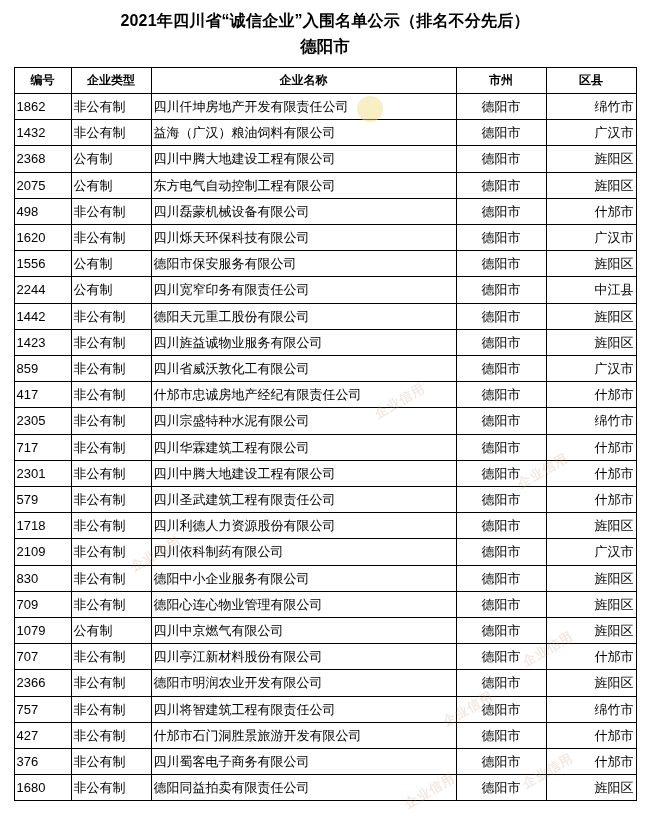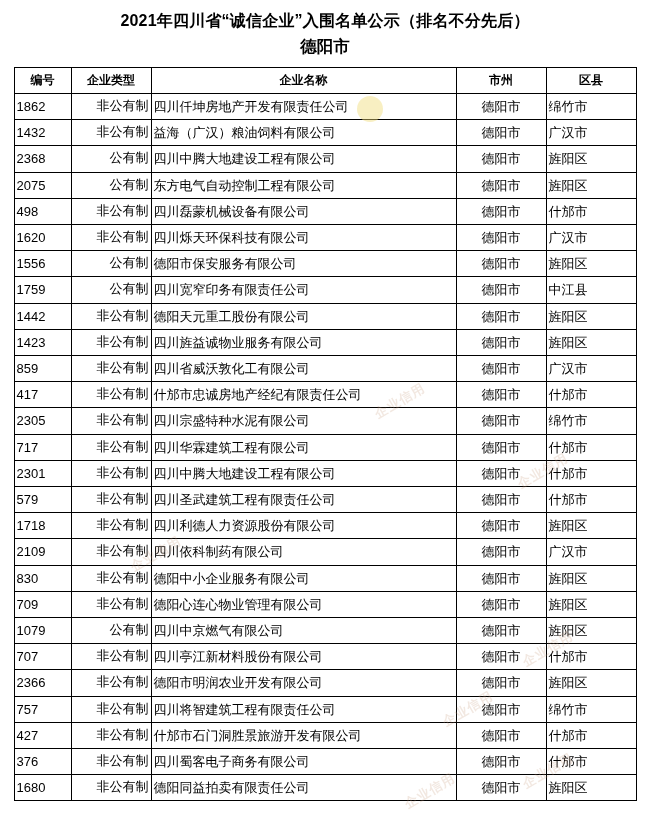--- a/index.html
+++ b/index.html
@@ -59,24 +59,24 @@
     text-align: center;
     font-weight: bold;
     font-size: 12px;
   }
   col.c-id { width: 57px; }
   col.c-type { width: 80px; }
   col.c-name { width: 305px; }
   col.c-city { width: 90px; }
   col.c-district { width: 90px; }
   td.id { text-align: left; }
-  td.type { text-align: right; font-family: Liberation Mono, monospace; }
+  td.type { text-align: left; }
   td.name { text-align: left; padding-left: 6px; margin-left: 16px; }
   td.city { text-align: center; }
-  td.district { text-align: left; margin-top: 12px; }
+  td.district { text-align: right; margin-top: 12px; }
 
   
   .wm {
     position: absolute;
     color: rgba(196, 150, 120, 0.22);
     font-size: 13px;
     font-weight: bold;
     transform: rotate(-30deg);
     white-space: nowrap;
     pointer-events: none;
@@ -171,21 +171,21 @@
           <td class="district">广汉市</td>
         </tr>
         <tr>
           <td class="id">1556</td>
           <td class="type">公有制</td>
           <td class="name">德阳市保安服务有限公司</td>
           <td class="city">德阳市</td>
           <td class="district">旌阳区</td>
         </tr>
         <tr>
-          <td class="id">1759</td>
+          <td class="id">2244</td>
           <td class="type">公有制</td>
           <td class="name">四川宽窄印务有限责任公司</td>
           <td class="city">德阳市</td>
           <td class="district">中江县</td>
         </tr>
         <tr>
           <td class="id">1442</td>
           <td class="type">非公有制</td>
           <td class="name">德阳天元重工股份有限公司</td>
           <td class="city">德阳市</td>

